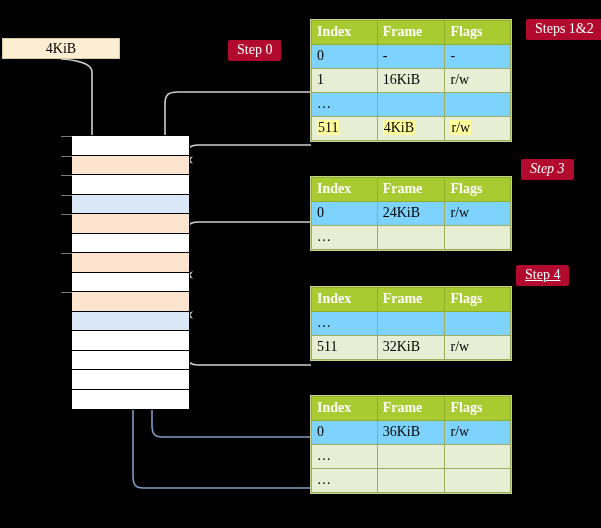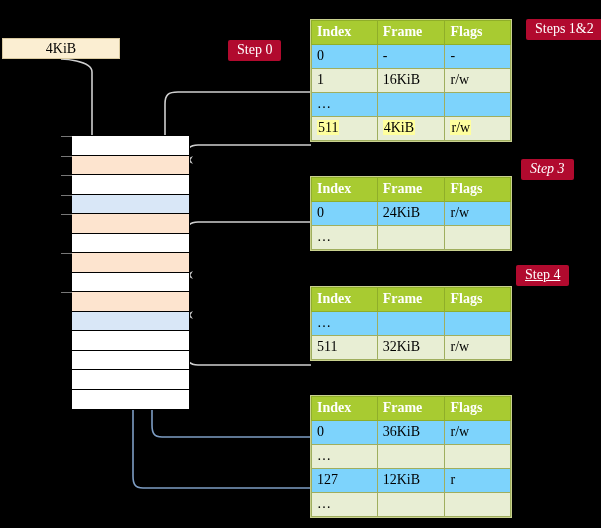--- a/index.html
+++ b/index.html
@@ -213,25 +213,20 @@
           <tr>
             <td class="col-idx">0</td>
             <td class="col-frm">36KiB</td>
             <td class="col-flg">r/w</td>
           </tr>
           <tr class="alt">
             <td class="col-idx">…</td>
             <td class="col-frm empty">&nbsp;</td>
             <td class="col-flg empty">&nbsp;</td>
           </tr>
-          <tr>
-            <td class="col-idx">127</td>
-            <td class="col-frm">12KiB</td>
-            <td class="col-flg">r</td>
-          </tr>
           <tr class="alt">
             <td class="col-idx">…</td>
             <td class="col-frm empty">&nbsp;</td>
             <td class="col-flg empty">&nbsp;</td>
           </tr>
         </tbody>
       </table>
     </div>
 
 </div>

